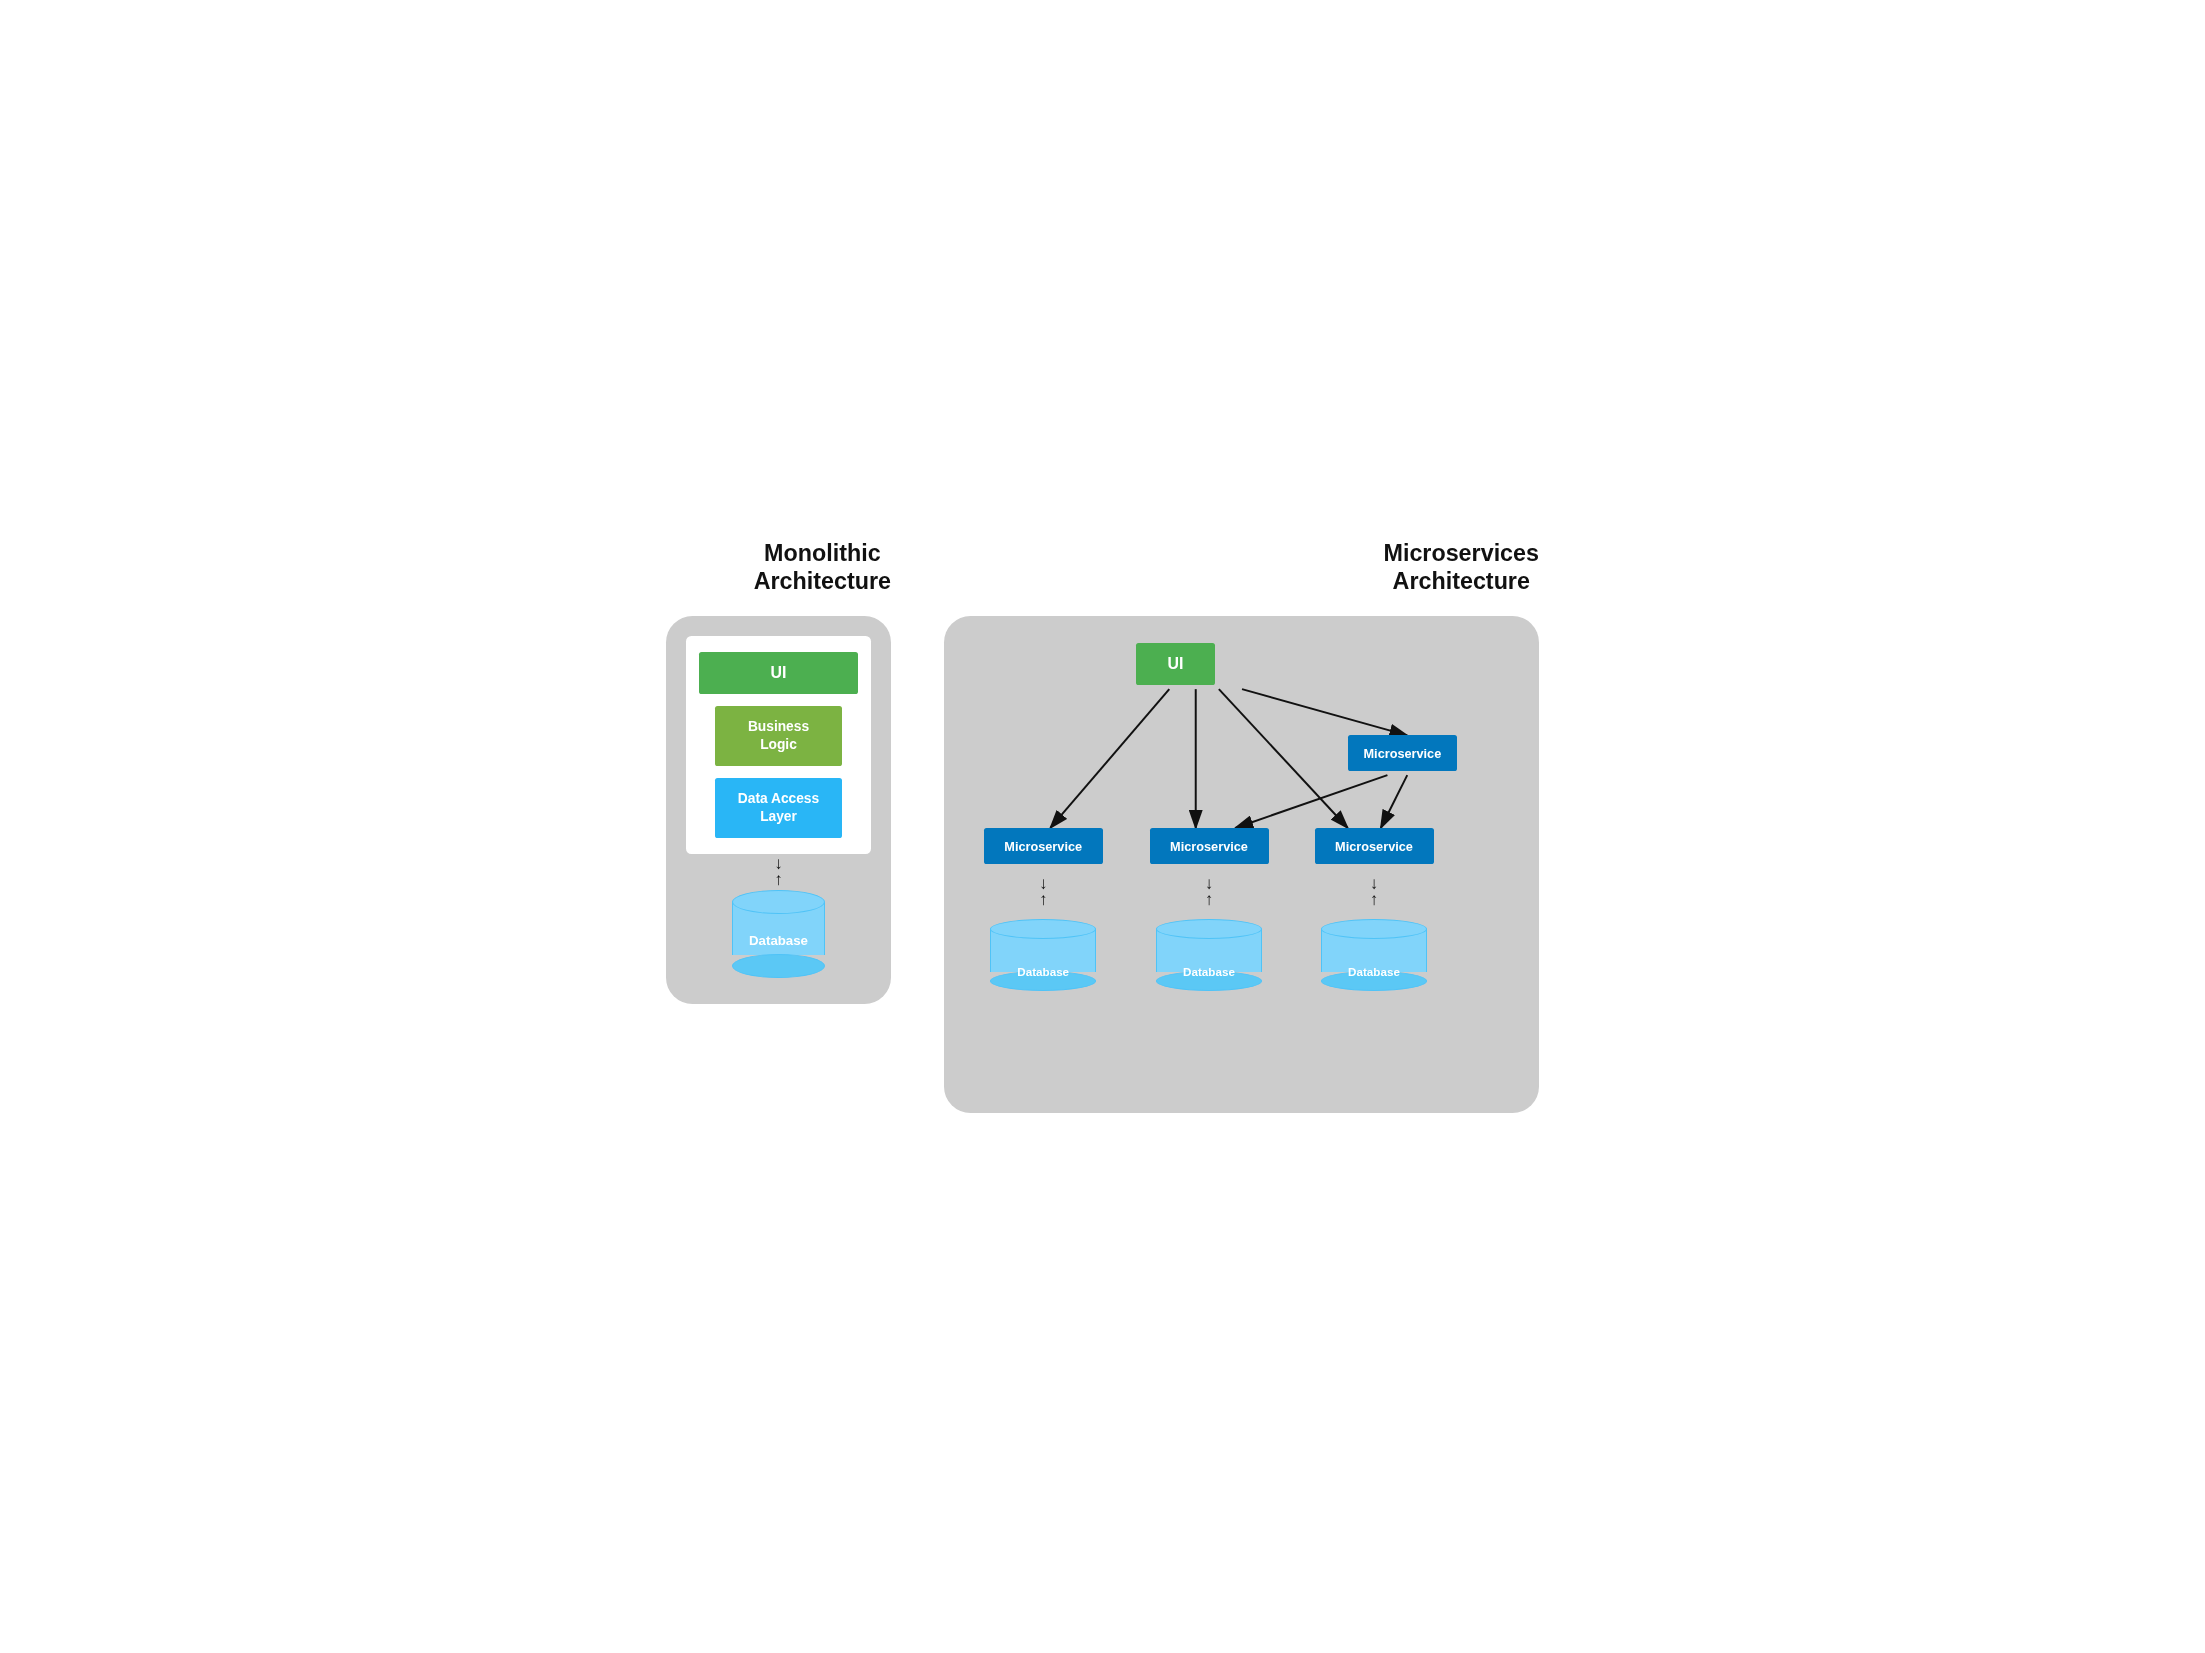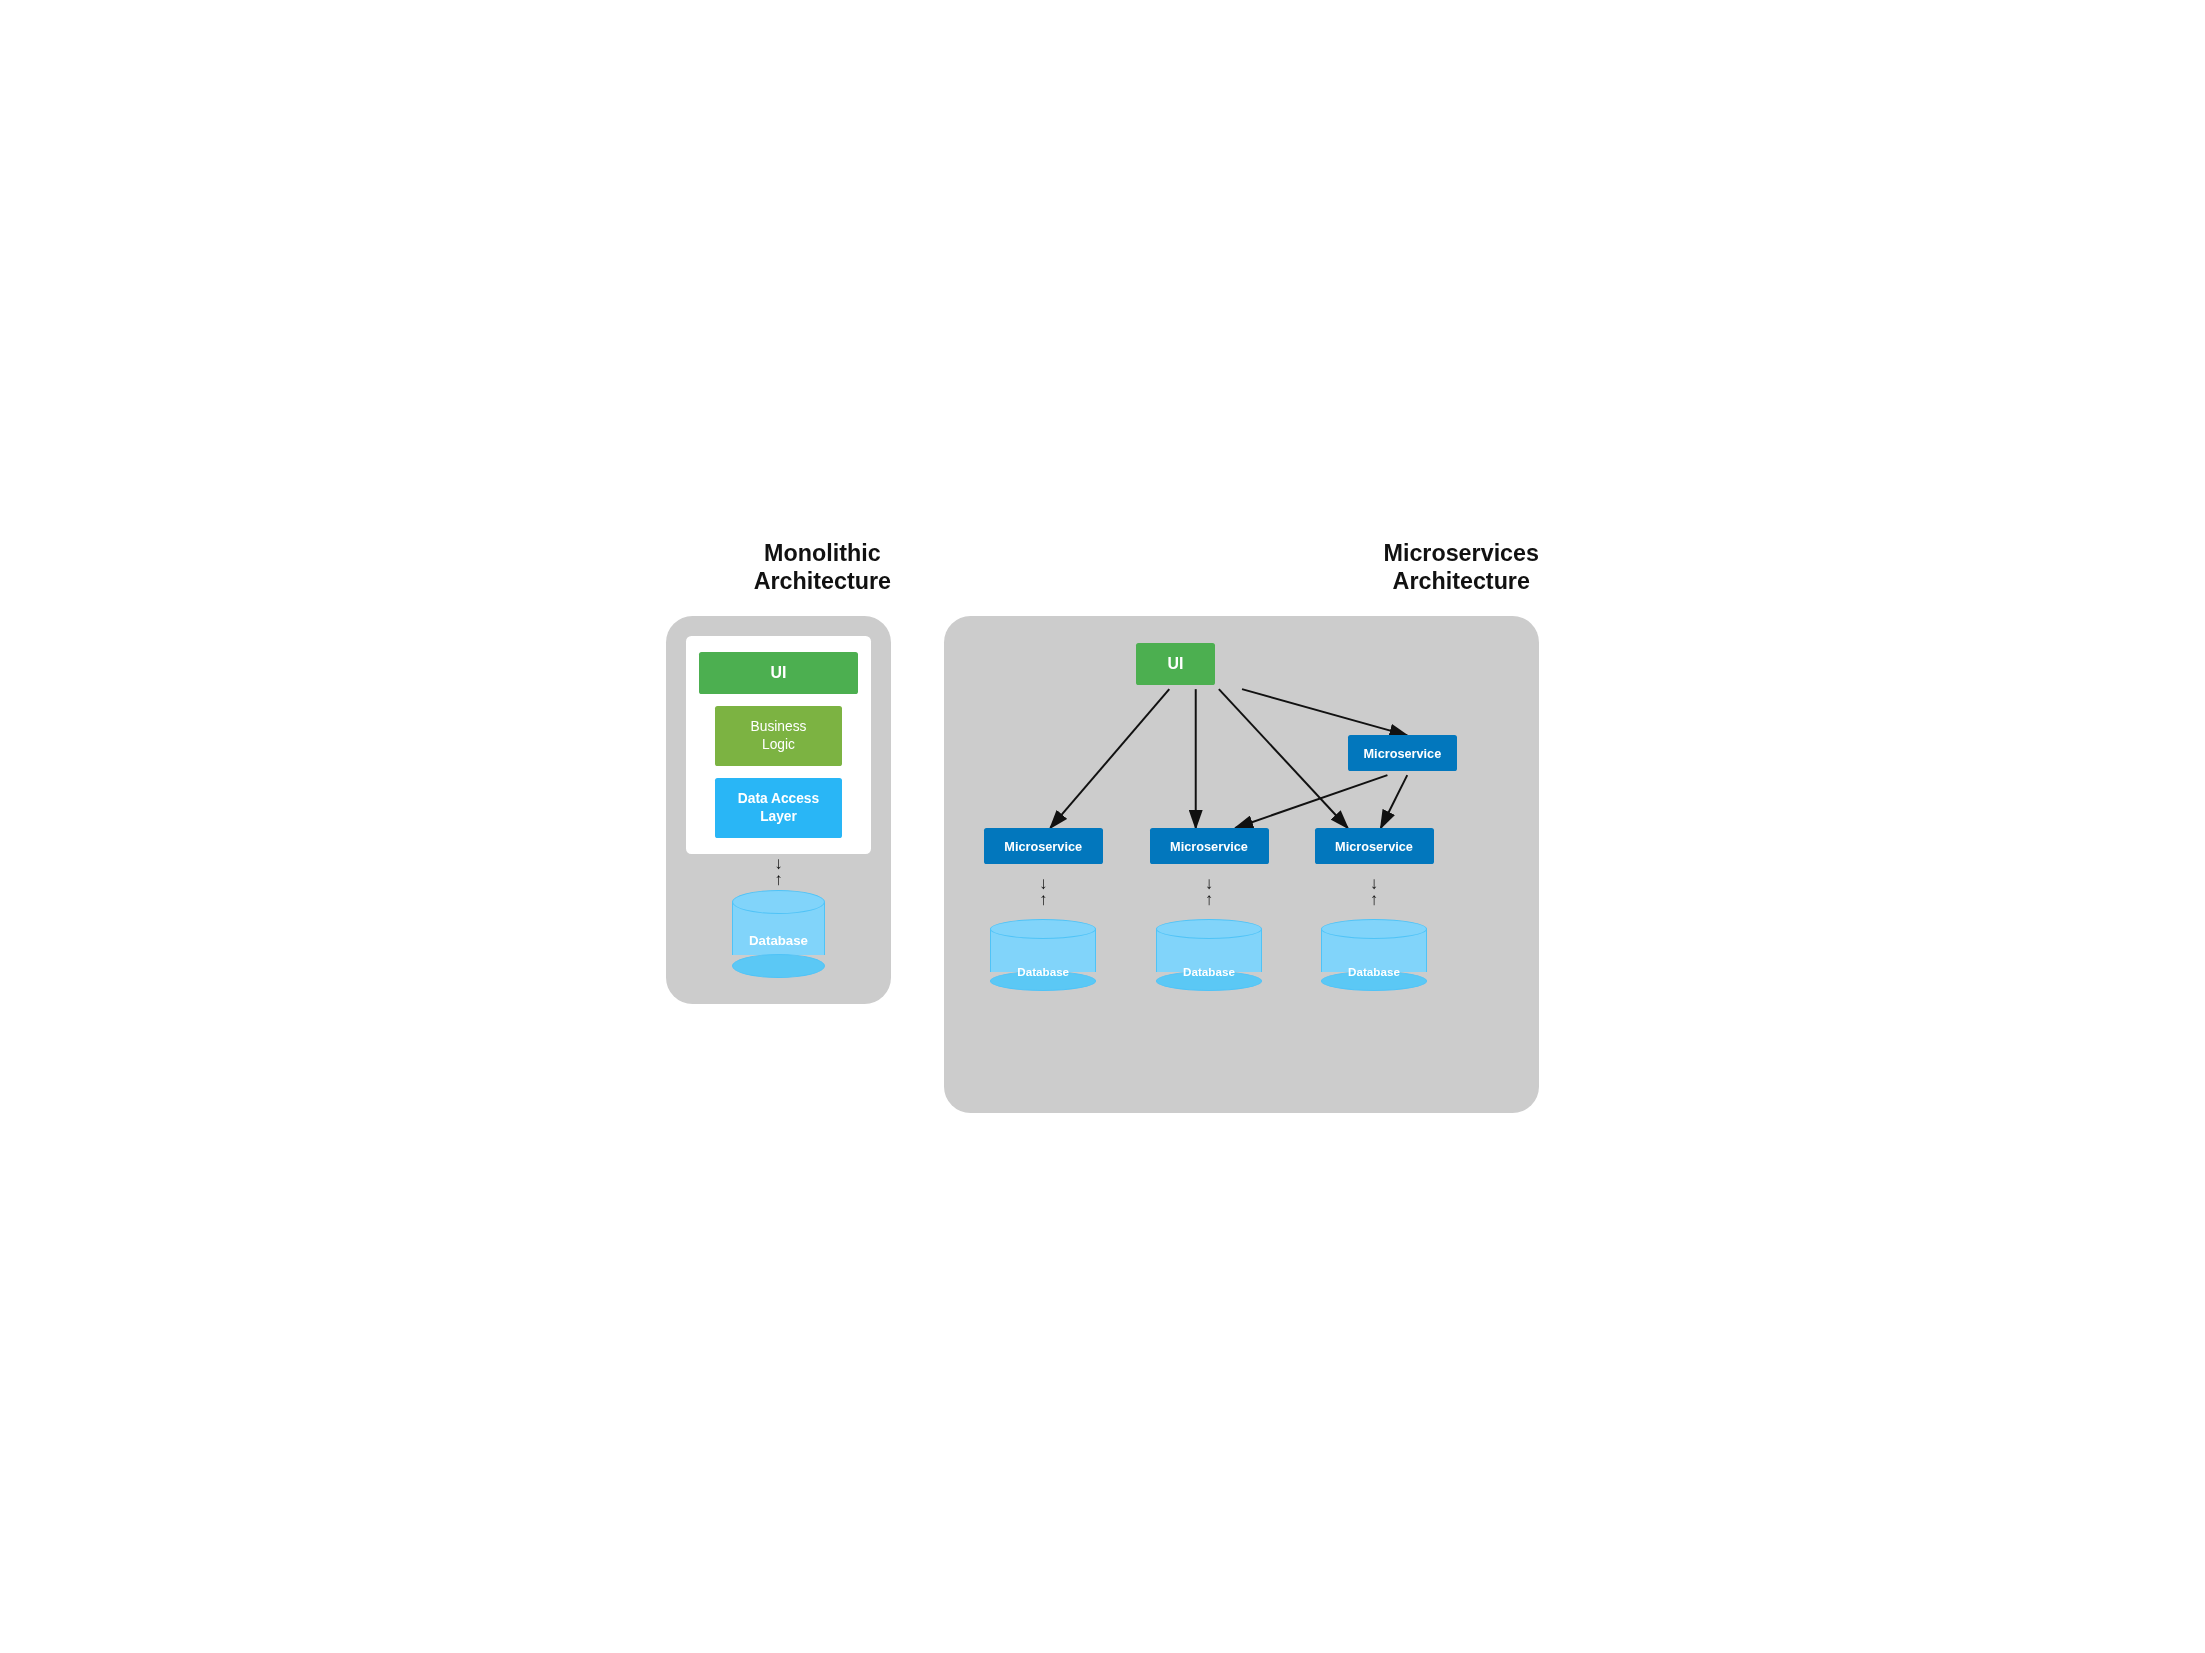--- a/index.html
+++ b/index.html
@@ -69,21 +69,21 @@
       font-size: 1.5rem;
       text-align: center;
       padding: 12px 0;
       width: 100%;
       border-radius: 2.6px;
     }
 
     .block-business-logic {
       background: #7cb342;
       color: white;
-      font-weight: 400;
+      font-weight: 700;
       font-size: 1.3rem;
       text-align: center;
       padding: 12px 9.3px;
       width: 80%;
       border-radius: 2.6px;
       line-height: 1.3;
     }
 
     .block-data-access {
       background: #29b6f6;

